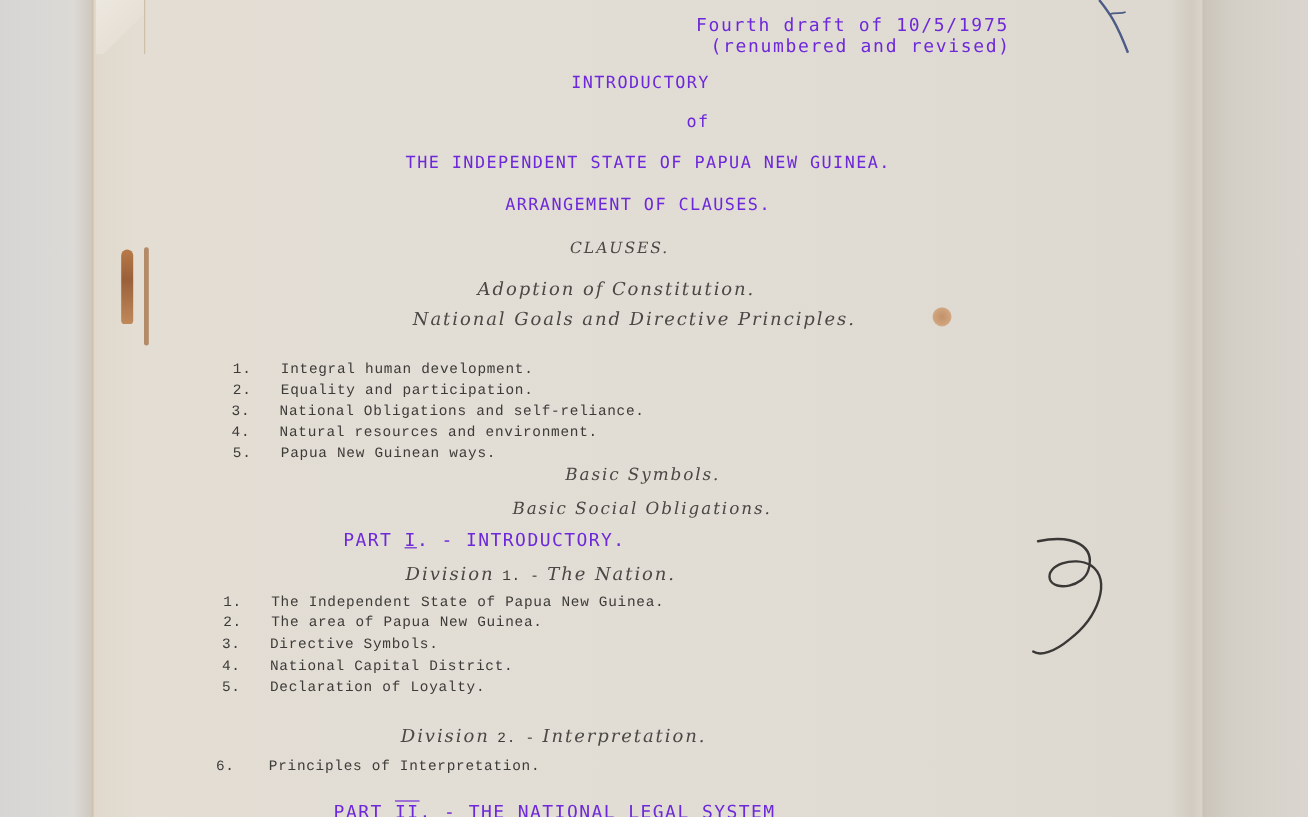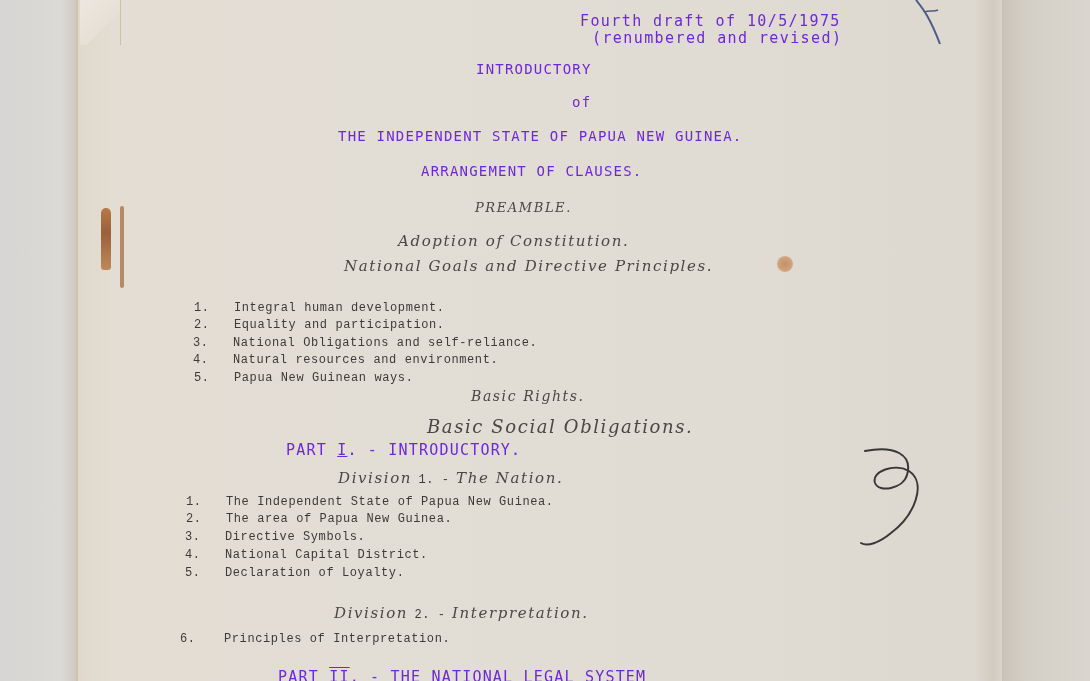--- a/index.html
+++ b/index.html
@@ -82,32 +82,32 @@
 </svg>
 
 <div class="typed sans-caps" style="left:580px; top:12px; font-size:15px; letter-spacing:1.4px;">Fourth draft of 10/5/1975</div>
 <div class="typed sans-caps" style="left:592px; top:29px; font-size:15px; letter-spacing:1.4px;">(renumbered and revised)</div>
 
 <div class="typed sans-caps" style="left:476px; top:61px;">INTRODUCTORY</div>
 <div class="typed sans-caps" style="left:540px; top:94px;margin-left:32px;">of</div>
 <div class="typed sans-caps" style="left:338px; top:128px;">THE INDEPENDENT STATE OF PAPUA NEW GUINEA.</div>
 <div class="typed sans-caps" style="left:421px; top:163px;">ARRANGEMENT OF CLAUSES.</div>
 
-<div class="typed italic-head" style="left:475px; top:200px; font-size:13px;">PREAMBLE.</div>
+<div class="typed italic-head" style="left:475px; top:200px; font-size:13px;">CLAUSES.</div>
 <div class="typed italic-head" style="left:398px; top:232px;">Adoption of Constitution.</div>
 <div class="typed italic-head" style="left:344px; top:257px;">National Goals and Directive Principles.</div>
 
 <div class="typed courier" style="left:194px; top:301px;"><span class="num">1.</span><span>Integral human development.</span></div>
 <div class="typed courier" style="left:194px; top:318px;"><span class="num">2.</span><span>Equality and participation.</span></div>
 <div class="typed courier" style="left:193px; top:336px;"><span class="num">3.</span><span>National Obligations and self-reliance.</span></div>
 <div class="typed courier" style="left:193px; top:353px;"><span class="num">4.</span><span>Natural resources and environment.</span></div>
 <div class="typed courier" style="left:194px; top:371px;"><span class="num">5.</span><span>Papua New Guinean ways.</span></div>
 
-<div class="typed italic-head" style="left:471px; top:388px; font-size:14px;">Basic Rights.</div>
-<div class="typed italic-head" style="left:427px; top:416px; font-size:18px;">Basic Social Obligations.</div>
+<div class="typed italic-head" style="left:471px; top:388px; font-size:14px;">Basic Symbols.</div>
+<div class="typed italic-head" style="left:427px; top:416px; font-size:14px;">Basic Social Obligations.</div>
 
 <div class="typed sans-caps" style="left:286px; top:441px; font-size:15px;"><span>PART</span> <span class="roman-ul">I</span><span>. - INTRODUCTORY.</span></div>
 
 <div class="typed italic-head" style="left:338px; top:469px;"><span>Division</span> <span style="font-style:normal;" class="courier">1. -</span> <span>The Nation.</span></div>
 
 <div class="typed courier" style="left:186px; top:495px;"><span class="num">1.</span><span>The Independent State of Papua New Guinea.</span></div>
 <div class="typed courier" style="left:186px; top:512px;"><span class="num">2.</span><span>The area of Papua New Guinea.</span></div>
 <div class="typed courier" style="left:185px; top:530px;"><span class="num">3.</span><span>Directive Symbols.</span></div>
 <div class="typed courier" style="left:185px; top:548px;"><span class="num">4.</span><span>National Capital District.</span></div>
 <div class="typed courier" style="left:185px; top:566px;"><span class="num">5.</span><span>Declaration of Loyalty.</span></div>

